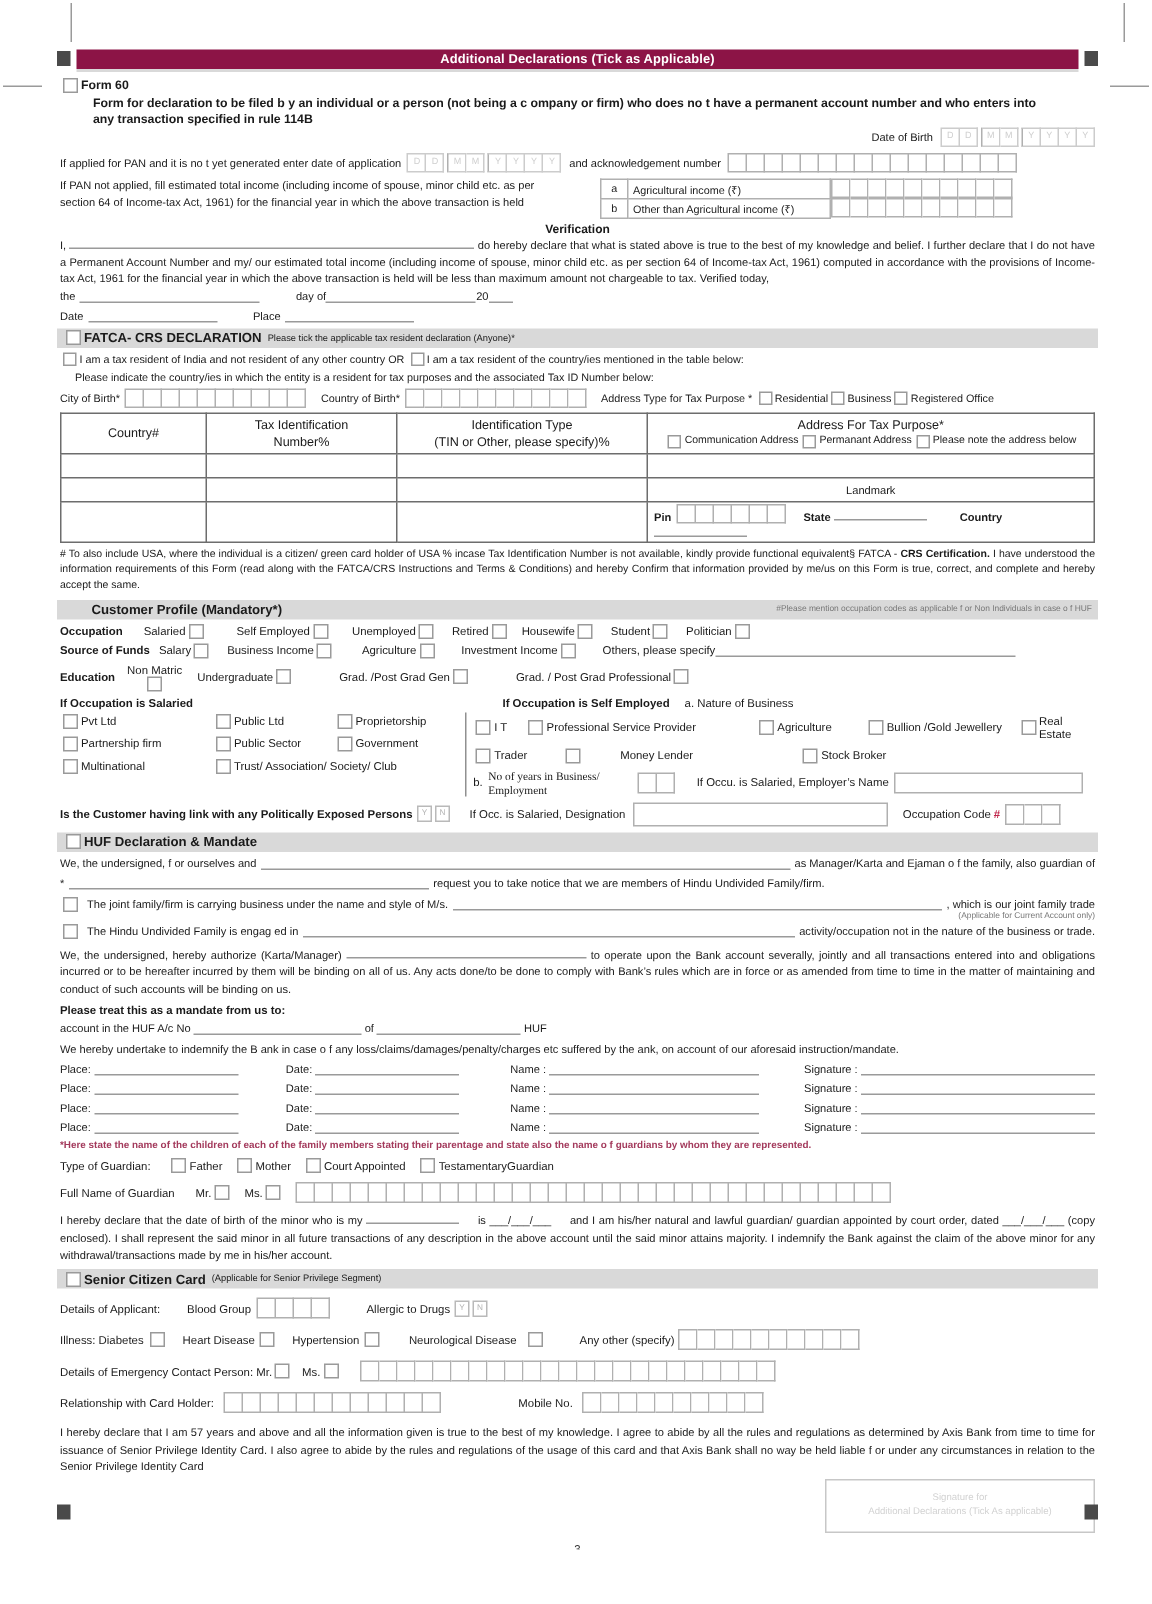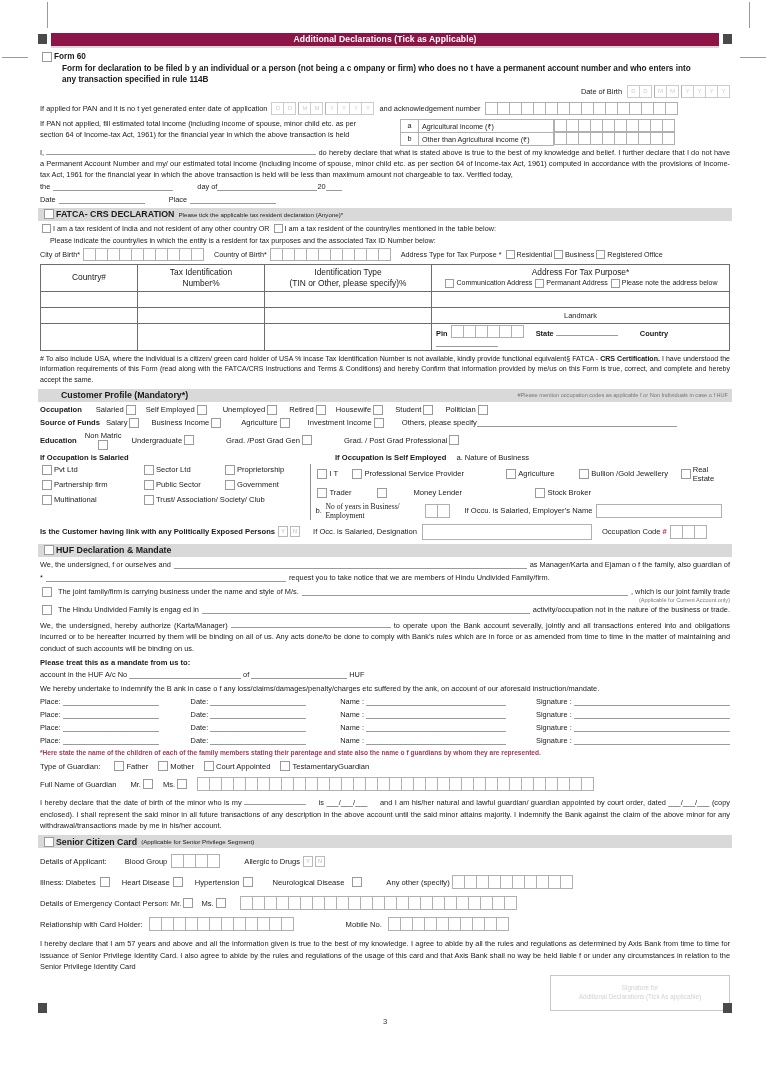--- a/index.html
+++ b/index.html
@@ -192,20 +192,21 @@
                     <i></i>
                     <i></i>
                     <i></i>
                   </span>
             </td>
           </tr>
         </tbody>
           </table>
       </div>
 
+      <div style="text-align:center;font-size:8px;font-weight:bold;margin-top:2px;">Verification</div>
       <div class="p" style="margin-top:0;">
         <span>I,</span>
         <span class="ul" style="width:270px;"></span>
         <span>do hereby declare that what is stated above is true to the best of my knowledge and belief. I further declare that I do not have a Permanent Account Number and my/ our estimated total income (including income of spouse, minor child etc. as per section 64 of Income-tax Act, 1961) computed in accordance with the provisions of Income-tax Act, 1961 for the financial year in which the above transaction is held will be less than maximum amount not chargeable to tax. Verified today,</span>
       </div>
       <div class="row" style="font-size:7.4px;margin-top:1px;">
         <span>the</span>
         <span class="ul" style="width:120px;margin-left:3px;"></span>
         <span style="margin-left:24px;">day of</span>
         <span class="ul" style="width:100px;"></span>
@@ -341,21 +342,21 @@
       <span class="tiny">#Please mention occupation codes as applicable f or Non Individuals in case o f HUF</span>
     </div>
 
     <div style="padding:0 2px;">
       <div class="cprow">
         <span class="k">Occupation</span>
         <span class="opt" style="margin-left:14px;">
             <span>Salaried</span>
             <span class="cb"></span>
           </span>
-        <span class="opt" style="margin-left:8px;">
+        <span class="opt" style="margin-left:20px;">
             <span>Self Employed</span>
             <span class="cb"></span>
           </span>
         <span class="opt" style="margin-left:14px;">
             <span>Unemployed</span>
             <span class="cb"></span>
           </span>
         <span class="opt" style="margin-left:10px;">
             <span>Retired</span>
             <span class="cb"></span>
@@ -423,21 +424,21 @@
         <span class="b">If Occupation is Self Employed</span>
         <span style="margin-left:10px;">a. Nature of Business</span>
       </div>
 
       <div style="display:flex;margin-top:2px;">
         <div style="width:293px;font-size:7.6px;">
           <div class="row" style="margin-top:1px;">
             <span class="cb"></span>
               <span style="width:88px;">Pvt Ltd</span>
             <span class="cb"></span>
-              <span style="width:67px;">Sector Ltd</span>
+              <span style="width:67px;">Public Ltd</span>
             <span class="cb"></span>
               <span>Proprietorship</span>
           </div>
           <div class="row" style="margin-top:5px;">
             <span class="cb"></span>
               <span style="width:88px;">Partnership firm</span>
             <span class="cb"></span>
               <span style="width:67px;">Public Sector</span>
             <span class="cb"></span>
               <span>Government</span>

